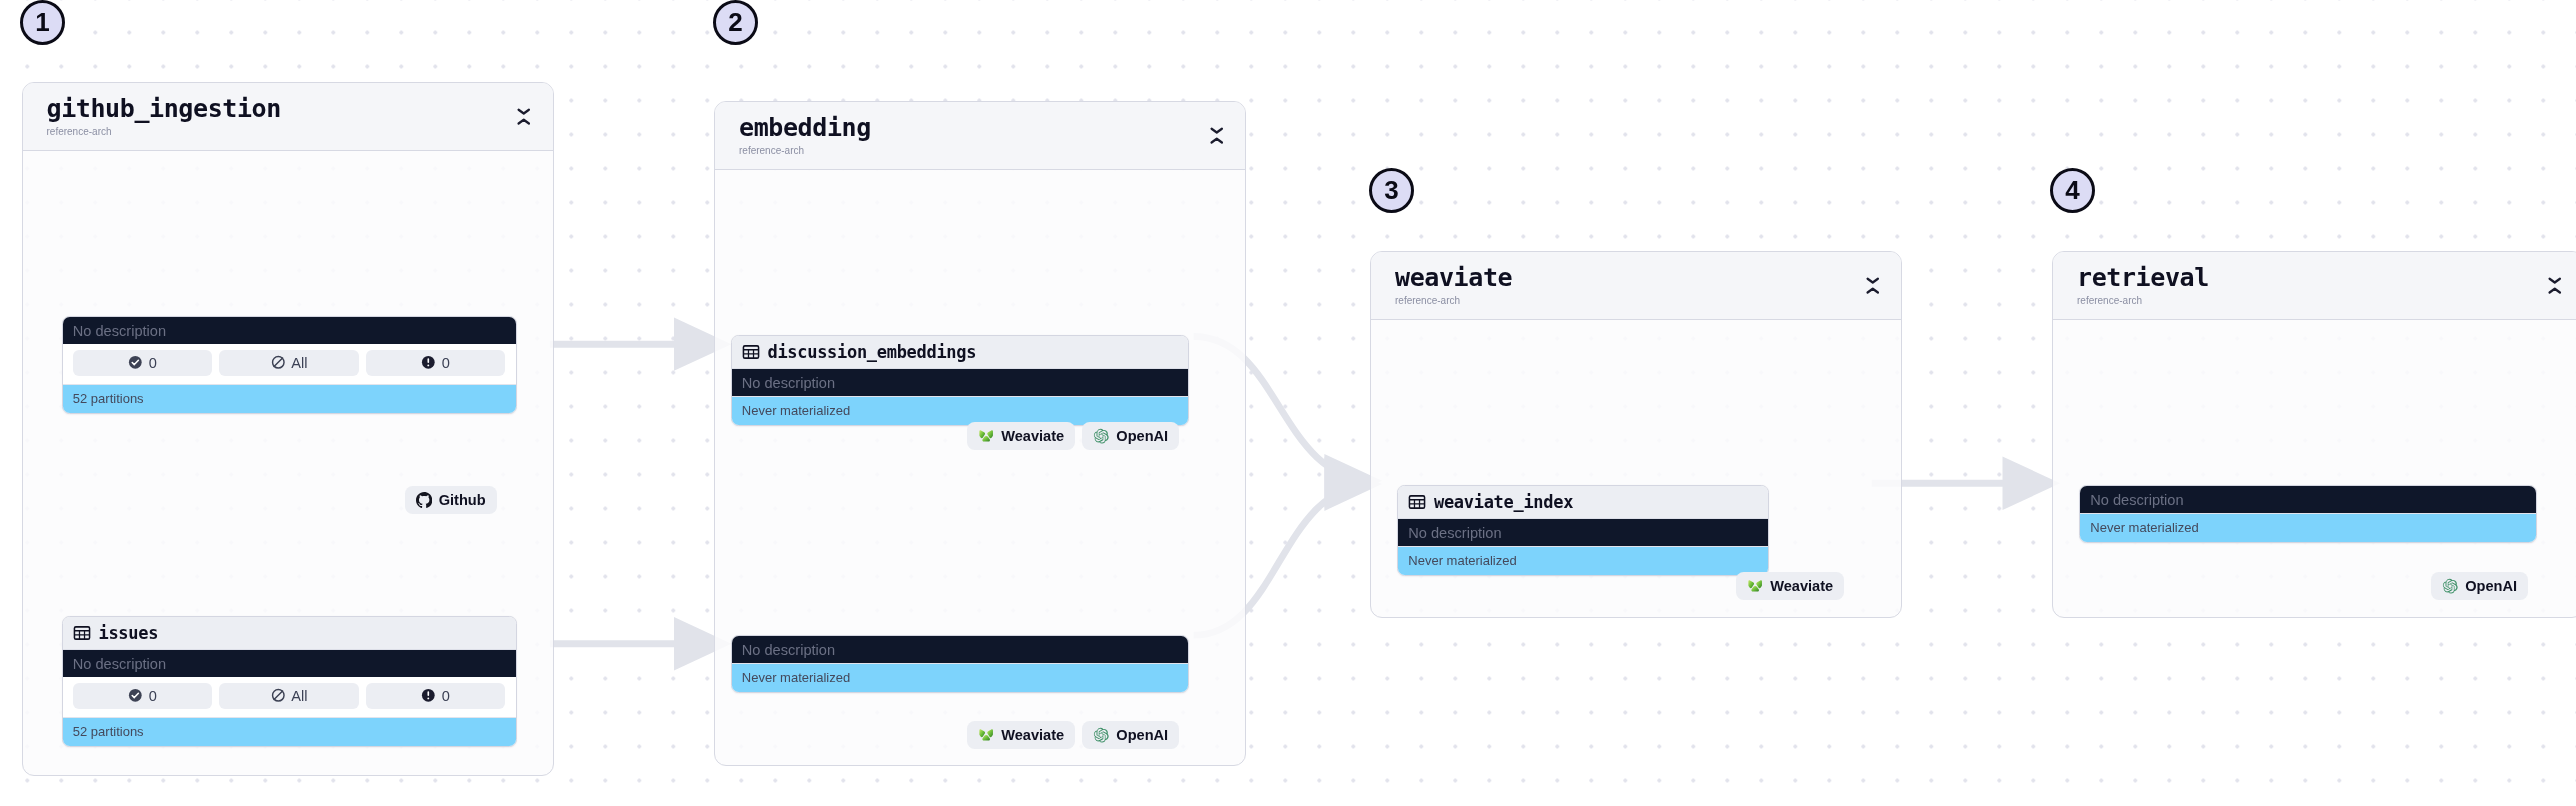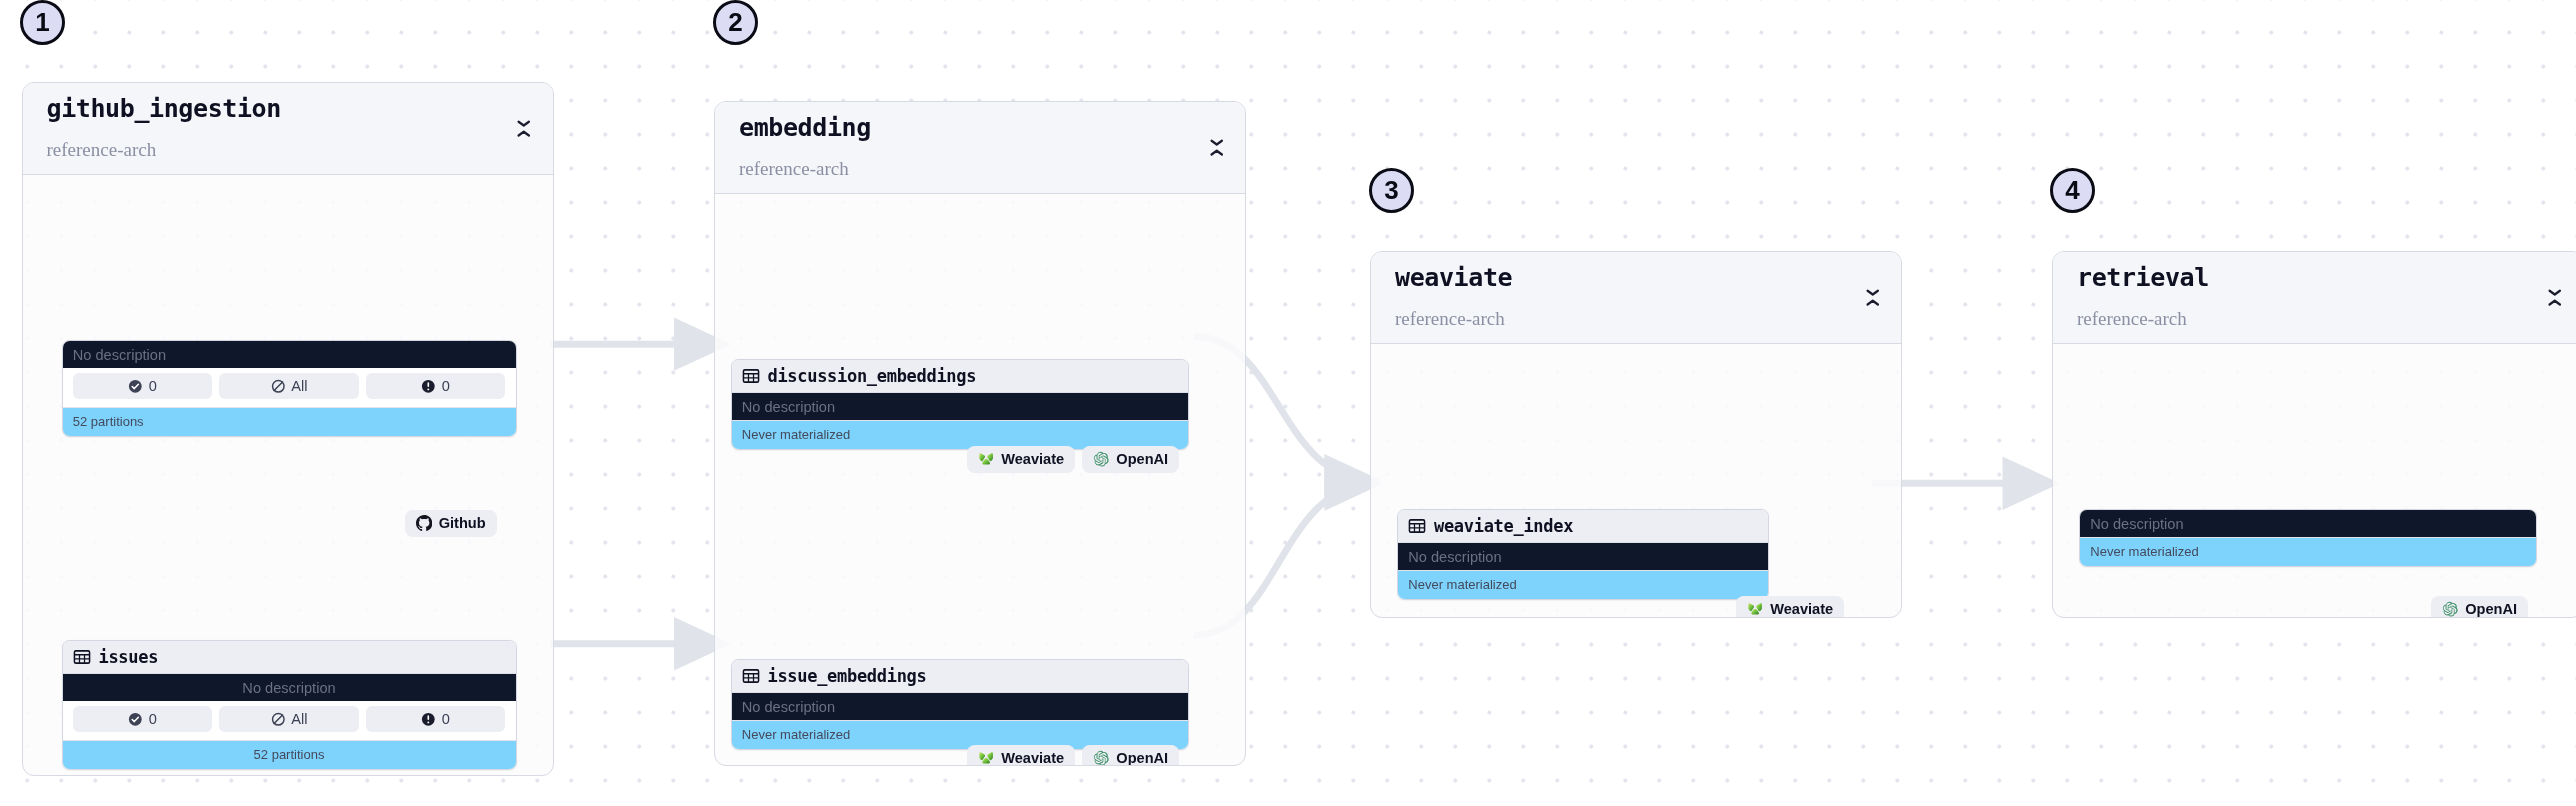--- a/index.html
+++ b/index.html
@@ -39,25 +39,25 @@
   .group-title{
     font-family:"DejaVu Sans Mono","Liberation Mono",monospace;
     font-weight:700;
     font-size:25px;
     color:#0f1021;
     letter-spacing:-0.4px;
     line-height:1.15;
     white-space:nowrap;
   }
   .group-sub{
-    font-family:Liberation Serif, serif;
-    font-size:19px;
+    font-family:Liberation Sans, sans-serif;
+    font-size:10px;
     color:#8b8fa3;
     line-height:1.25;
-    margin-top:14px;
+    margin-top:2px;
     white-space:nowrap;
   }
   .collapse-icon{
     width:19px;height:29px;
     display:flex;flex-direction:column;align-items:center;justify-content:center;
     gap:3.4px;
     cursor:pointer;
     flex:none;
   }
   .collapse-icon svg{display:block;}
@@ -226,21 +226,21 @@
 
     <div class="kinds" style="left:382px;top:335px;">
       <div class="kind">
         <svg width="16.3" height="16.3" viewBox="0 0 16 16">
             <path fill="#14151f" d="M8 0C3.58 0 0 3.58 0 8c0 3.54 2.29 6.53 5.47 7.59.4.07.55-.17.55-.38 0-.19-.01-.82-.01-1.49-2.01.37-2.53-.49-2.69-.94-.09-.23-.48-.94-.82-1.13-.28-.15-.68-.52-.01-.53.63-.01 1.08.58 1.23.82.72 1.21 1.87.87 2.33.66.07-.52.28-.87.51-1.07-1.78-.2-3.64-.89-3.64-3.95 0-.87.31-1.59.82-2.15-.08-.2-.36-1.02.08-2.12 0 0 .67-.21 2.2.82.64-.18 1.32-.27 2-.27s1.36.09 2 .27c1.53-1.04 2.2-.82 2.2-.82.44 1.1.16 1.92.08 2.12.51.56.82 1.27.82 2.15 0 3.07-1.87 3.75-3.65 3.95.29.25.54.73.54 1.48 0 1.07-.01 1.93-.01 2.2 0 .21.15.46.55.38A8.01 8.01 0 0 0 16 8c0-4.42-3.58-8-8-8z"></path>
           </svg>
         <span>Github</span>
       </div>
     </div>
 
-    <div class="asset" style="left:39px;top:465px;width:455px;text-align:center;">
+    <div class="asset" style="left:39px;top:465px;width:455px;">
       <div class="asset-head">
         <svg class="table-icon" width="18" height="18" viewBox="0 0 20 20">
           <rect x="1.6" y="3.2" width="16.8" height="13.6" rx="1.6" stroke="#0f1021" stroke-width="1.7" fill="none"></rect>
           <line x1="1.6" y1="7.6" x2="18.4" y2="7.6" stroke="#0f1021" stroke-width="1.7"></line>
           <line x1="1.6" y1="12.2" x2="18.4" y2="12.2" stroke="#0f1021" stroke-width="1.4"></line>
           <line x1="7.2" y1="7.6" x2="7.2" y2="16.8" stroke="#0f1021" stroke-width="1.4"></line>
           <line x1="12.8" y1="7.6" x2="12.8" y2="16.8" stroke="#0f1021" stroke-width="1.4"></line>
         </svg>
         <span class="asset-name">issues</span>
       </div>
@@ -325,30 +325,20 @@
       </div>
       <div class="kind">
         <svg width="16.3" height="16.3" viewBox="0 0 24 24">
             <path fill="#3f9068" d="M21.55 10.1a5.42 5.42 0 0 0-.47-4.45 5.5 5.5 0 0 0-5.92-2.63A5.47 5.47 0 0 0 11.03 1.2a5.5 5.5 0 0 0-5.25 3.8 5.43 5.43 0 0 0-3.63 2.63 5.5 5.5 0 0 0 .68 6.45 5.42 5.42 0 0 0 .47 4.45 5.5 5.5 0 0 0 5.92 2.63 5.46 5.46 0 0 0 4.12 1.83 5.5 5.5 0 0 0 5.25-3.81 5.43 5.43 0 0 0 3.63-2.63 5.5 5.5 0 0 0-.67-6.45zM12.98 21.5a4.08 4.08 0 0 1-2.62-.95l.13-.07 4.35-2.51a.71.71 0 0 0 .36-.62v-6.13l1.84 1.06a.07.07 0 0 1 .4.05v5.08a4.1 4.1 0 0 1-4.1 4.09zM4.17 17.74a4.07 4.07 0 0 1-.49-2.74l.13.08 4.35 2.51a.71.71 0 0 0 .72 0l5.31-3.06v2.12a.07.07 0 0 1-.3.06L9.5 19.25a4.1 4.1 0 0 1-5.33-1.51zM3.03 8.35a4.08 4.08 0 0 1 2.14-1.8v5.17a.7.7 0 0 0 .35.61l5.3 3.06-1.84 1.06a.07.07 0 0 1-.06 0L4.52 13.9a4.1 4.1 0 0 1-1.5-5.55zm15.11 3.51L12.82 8.78l1.84-1.06a.07.07 0 0 1 .07 0l4.4 2.54a4.09 4.09 0 0 1-.63 7.38v-5.18a.71.71 0 0 0-.36-.6zm1.83-2.76l-.13-.08-4.34-2.53a.71.71 0 0 0-.72 0L9.47 9.55V7.43a.07.07 0 0 1 .03-.06l4.4-2.54a4.09 4.09 0 0 1 6.07 4.24zM8.47 12.88l-1.84-1.06a.07.07 0 0 1-.04-.05V6.7a4.09 4.09 0 0 1 6.7-3.14l-.13.07L8.81 6.14a.71.71 0 0 0-.36.62zm1-2.15l2.36-1.36 2.37 1.36v2.73l-2.36 1.36-2.37-1.36z"></path>
           </svg>
         <span>OpenAI</span>
       </div>
     </div>
 
     <div class="asset" style="left:15.5px;top:465px;width:458px;">
-      <div class="asset-head">
-        <svg class="table-icon" width="18" height="18" viewBox="0 0 20 20">
-          <rect x="1.6" y="3.2" width="16.8" height="13.6" rx="1.6" stroke="#0f1021" stroke-width="1.7" fill="none"></rect>
-          <line x1="1.6" y1="7.6" x2="18.4" y2="7.6" stroke="#0f1021" stroke-width="1.7"></line>
-          <line x1="1.6" y1="12.2" x2="18.4" y2="12.2" stroke="#0f1021" stroke-width="1.4"></line>
-          <line x1="7.2" y1="7.6" x2="7.2" y2="16.8" stroke="#0f1021" stroke-width="1.4"></line>
-          <line x1="12.8" y1="7.6" x2="12.8" y2="16.8" stroke="#0f1021" stroke-width="1.4"></line>
-        </svg>
-        <span class="asset-name">issue_embeddings</span>
-      </div>
       <div class="asset-desc muted">No description</div>
       <div class="asset-foot">Never materialized</div>
     </div>
 
     <div class="kinds" style="left:252px;top:551px;">
       <div class="kind">
         <svg width="16.3" height="16.3" viewBox="0 0 24 24">
           <defs>
               <linearGradient id="wv2" x1="0" y1="0" x2="1" y2="1">
                 <stop offset="0" stop-color="#c9e86a"></stop>

